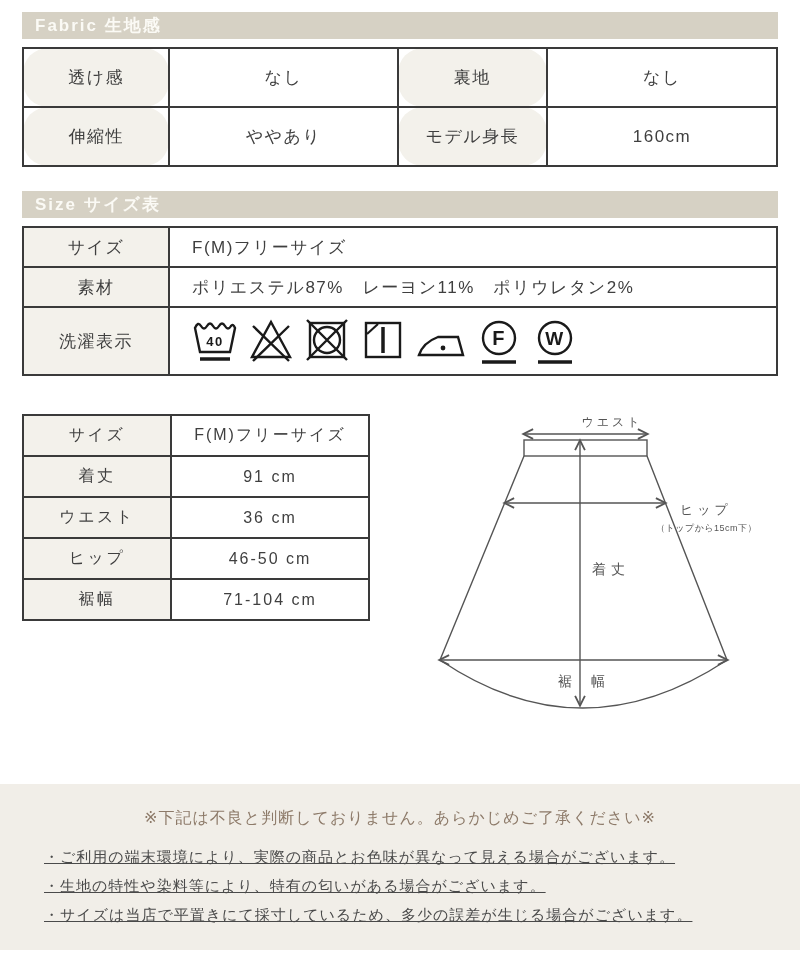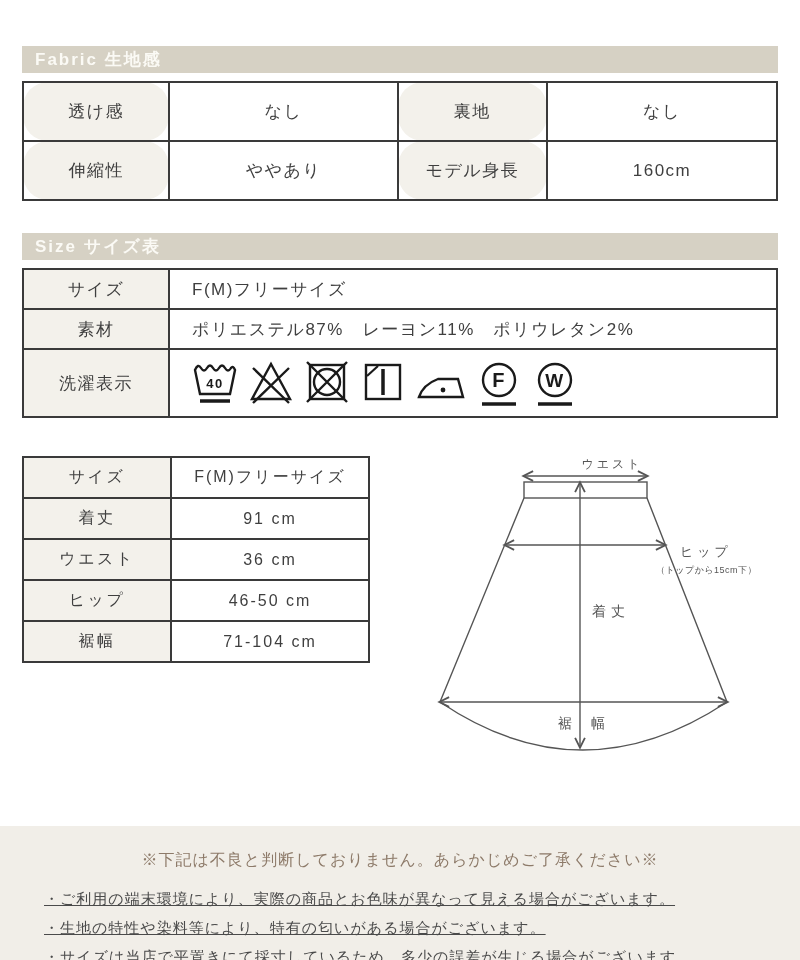--- a/index.html
+++ b/index.html
@@ -3,26 +3,26 @@
 <meta charset="utf-8">
 <style>
   html,body{margin:0;padding:0;}
   body{
     width:800px;height:960px;overflow:hidden;background:#ffffff;
     font-family:"Liberation Sans","DejaVu Sans",sans-serif;
     color:var(--text,#3f3f3f);
   }
   .content{padding:0 22px;}
   .section-bar{
-    margin-top:46px;height:27px;line-height:27px;
+    margin-top:12px;height:27px;line-height:27px;
     background:var(--header-bar-bg,#d6d1c4);
     color:var(--header-bar-text,#fbfaf5);
     font-size:17px;font-weight:bold;letter-spacing:2px;padding-left:13px;
   }
-  .section-bar.second{margin-top:32px;}
+  .section-bar.second{margin-top:24px;}
   table.tbl{border-collapse:collapse;width:100%;table-layout:fixed;}
   table.tbl td{
     border:2px solid var(--border,#3a3a3a);
     text-align:center;font-size:17px;letter-spacing:1.5px;
     background:#ffffff;
   }
   table.tbl td.hd{background:var(--cell-header-bg,#f3f1eb);}
   table.fabric-table{margin-top:8px;}
   table.fabric-table td{height:55px;border-radius:25px;}
   table.size-table{margin-top:8px;}
@@ -39,21 +39,20 @@
   .diagram-wrap{margin-left:52px;margin-top:0;}
   .notes{
     margin-top:40px;height:166px;box-sizing:border-box;
     background:var(--notes-bg,#f1eee8);
     padding-top:24px;
   }
   .notes-title{
     text-align:center;font-size:16px;letter-spacing:1px;
     color:var(--notes-title,#8d7a69);
     margin:0 0 13px 0;
-    font-family:Liberation Mono, monospace;
   }
   .notes-items{list-style:none;margin:0;padding:0 20px 0 44px;}
   .notes-items li{font-size:15px;line-height:29px;letter-spacing:1px;color:#4a4a4a;text-decoration:underline;}
   .dg-label{fill:#555555;}
 </style>
 </head>
 <body>
 
 <div class="content">
 

